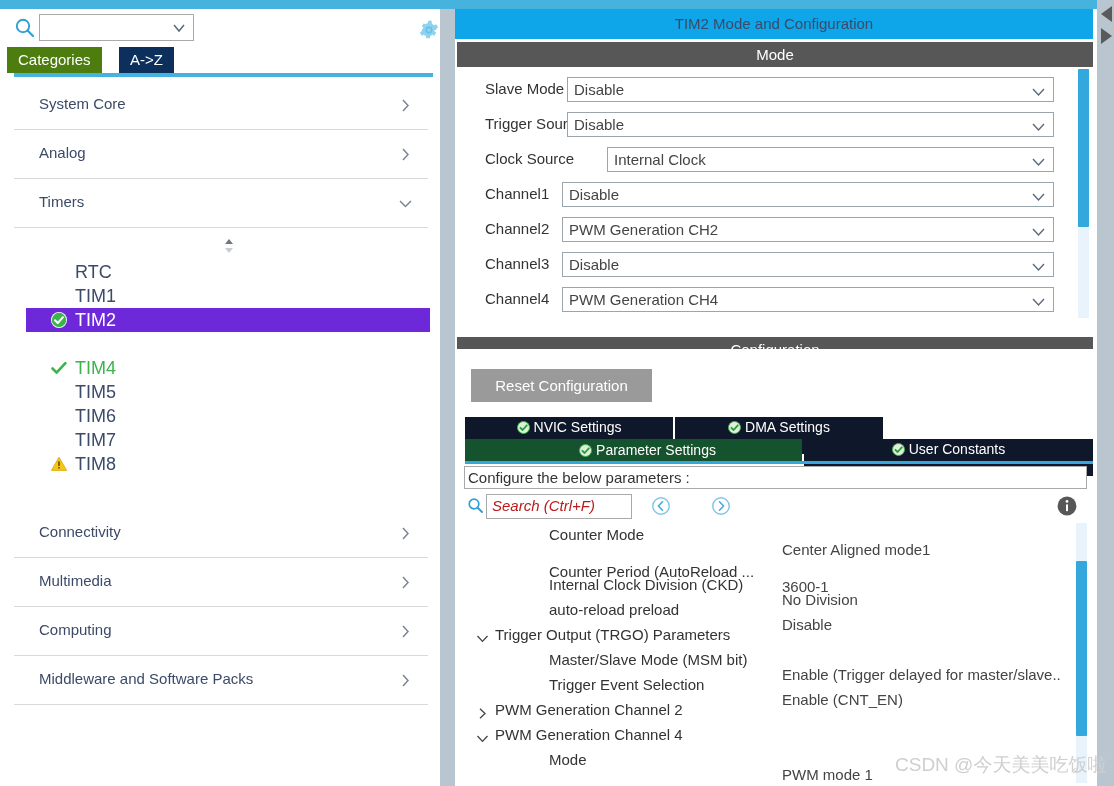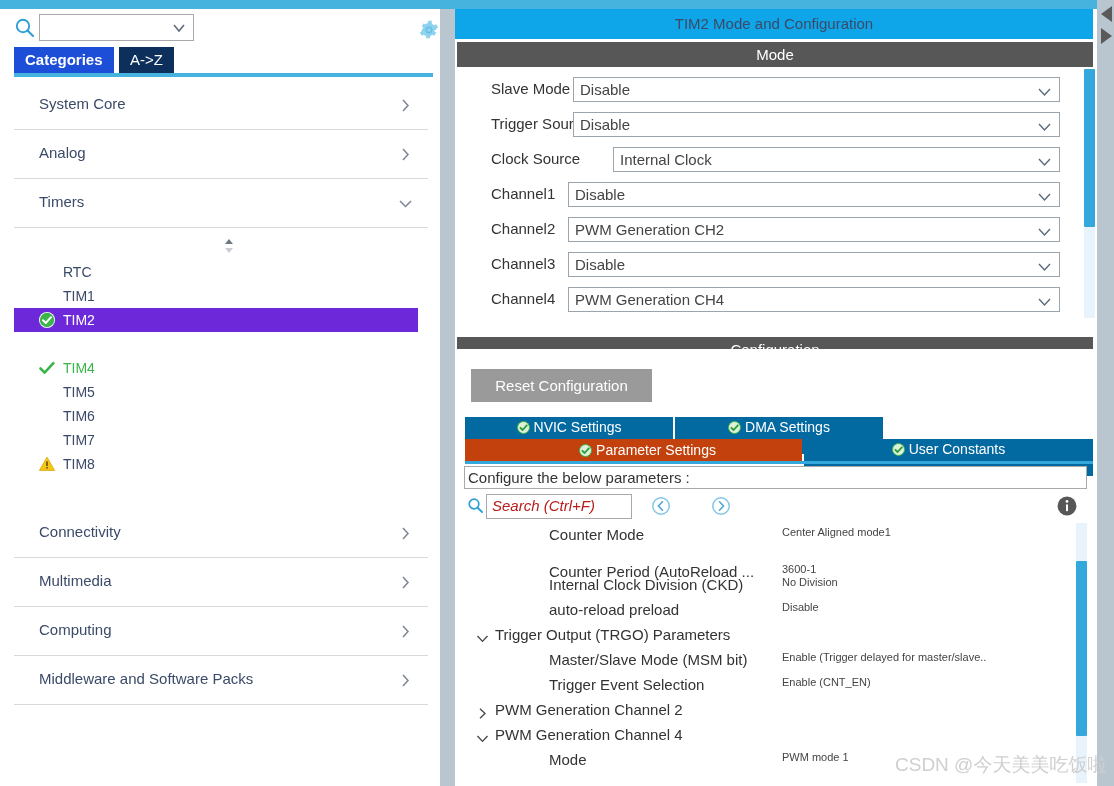--- a/index.html
+++ b/index.html
@@ -58,21 +58,21 @@
   }
   .tab {
     position: absolute; top: 0;
     height: 26px;
     font-size: 15px;
     color: #ffffff;
     line-height: 26px;
     padding: 0 11px;
     white-space: nowrap;
   }
-  .tab.cat { left: 14px; background: #1d4ed8; font-weight: bold; }
+  .tab.cat { left: 7px; background: #4d7c0f; }
   .tab.az  { left: 119px; background: #0d2f5c; }
   .tab-underline {
     position: absolute; left: 14px; top: 26px;
     width: 426px; height: 4px;
     background: #45b3dd;
   }
 
   .cat-list {
     position: absolute; left: 14px; top: 72px;
     width: 414px;
@@ -95,23 +95,23 @@
   
   .timer-block {
     position: absolute; left: 14px; top: 219px;
     width: 414px; height: 280px;
   }
   .sortarrows {
     position: absolute; left: 206px; top: 9px;
     width: 18px; height: 18px;
   }
   .timer-item {
-    position: absolute; left: 0;
+    position: absolute; left: 12px;
     width: 404px; height: 24px;
-    font-size: 14px;
+    font-size: 18px;
     color: #3b4a68;
     line-height: 24px;
   }
   .timer-item .tname { position: absolute; left: 49px; top: 0; }
   .timer-item .ticon { position: absolute; left: 24px; top: 3px; width: 18px; height: 18px; }
   .timer-item.selected {
     background: #6d28d9;
   }
   .timer-item.selected .tname { color: #ffffff; }
   .timer-item.okgreen .tname { color: #3ab54a; }
@@ -155,21 +155,21 @@
     background: #575757;
     color: #ffffff;
     font-size: 15px;
     text-align: center;
     line-height: 25px;
   }
   .mode-band { left: 2px; top: 33px; width: 636px; }
   .cfg-band  { left: 2px; top: 328px; width: 636px; }
 
   .mode-body {
-    position: absolute; left: 6px; top: 58px;
+    position: absolute; left: 0; top: 58px;
     width: 636px; height: 253px;
     background: #ffffff;
     overflow: hidden;
   }
   .mode-row {
     position: absolute; left: 0;
     height: 28px;
   }
   .mode-row .mlabel {
     position: absolute; left: 30px; top: 5px;
@@ -217,28 +217,28 @@
     background: #9a9a9a;
     color: #ffffff;
     font-size: 15px;
     text-align: center;
     line-height: 33px;
   }
   .tabstrip-row1 { position: absolute; left: 8px; top: 68px; width: 628px; height: 21px; }
   .tabstrip-row2 { position: absolute; left: 8px; top: 90px; width: 628px; height: 22px; }
   .cfgtab {
     position: absolute; top: 0; height: 37px;
-    background: #0369a1;
+    background: #0f172a;
     color: #ffffff;
     font-size: 14px;
     text-align: center;
     line-height: 21px;
     white-space: nowrap;
   }
-  .cfgtab.active { background: #c2410c; height: 22px; line-height: 22px; padding-left: 28px; }
+  .cfgtab.active { background: #14532d; height: 22px; line-height: 22px; padding-left: 28px; }
   .cfgtab .chk {
     display: inline-block;
     width: 13px; height: 13px;
     vertical-align: -2px;
     margin-right: 4px;
   }
   .tab-underline2 {
     position: absolute; left: 8px; top: 112px;
     width: 628px; height: 3px;
     background: #34a7dd;
@@ -281,22 +281,22 @@
     overflow: hidden;
   }
   .prow { position: absolute; left: 0; width: 615px; height: 25px; }
   .prow .pname {
     position: absolute; top: 3px;
     font-size: 15px;
     color: #333333;
     white-space: nowrap;
   }
   .prow .pval {
-    position: absolute; left: 318px; top: 3px;
-    font-size: 11px;
+    position: absolute; left: 318px; top: 18px;
+    font-size: 15px;
     color: #444444;
     white-space: nowrap;
   }
   .prow .ptwisty {
     position: absolute; left: 12px; top: 7px;
     width: 13px; height: 11px;
   }
   .prow.group .pname { left: 31px; font-size: 15px; color: #333; }
   .prow.leaf  .pname { left: 85px; }
 

